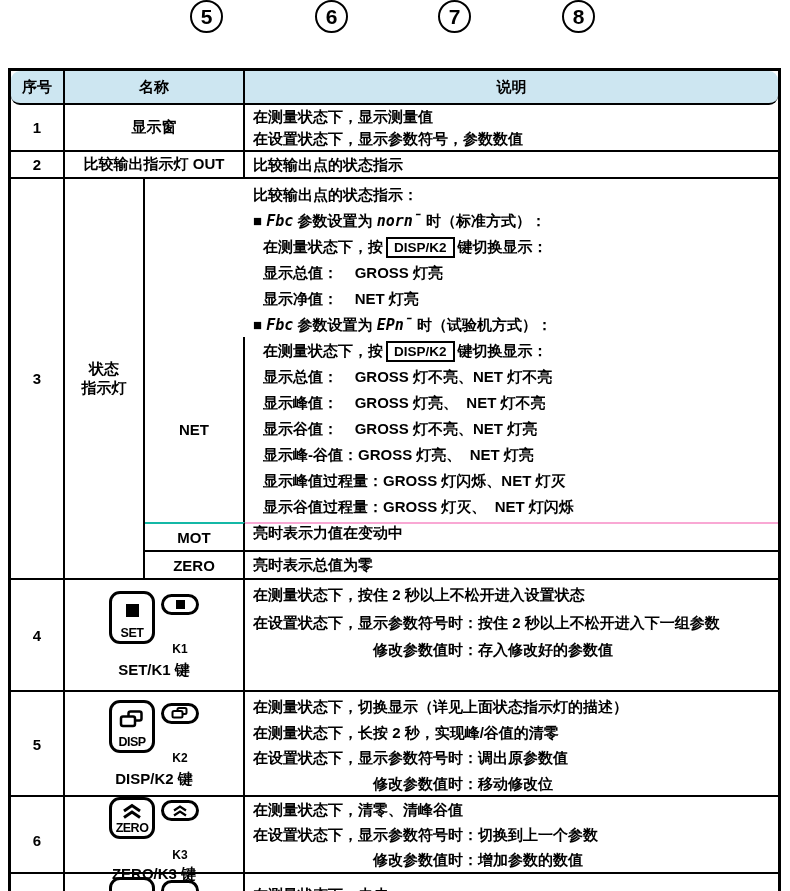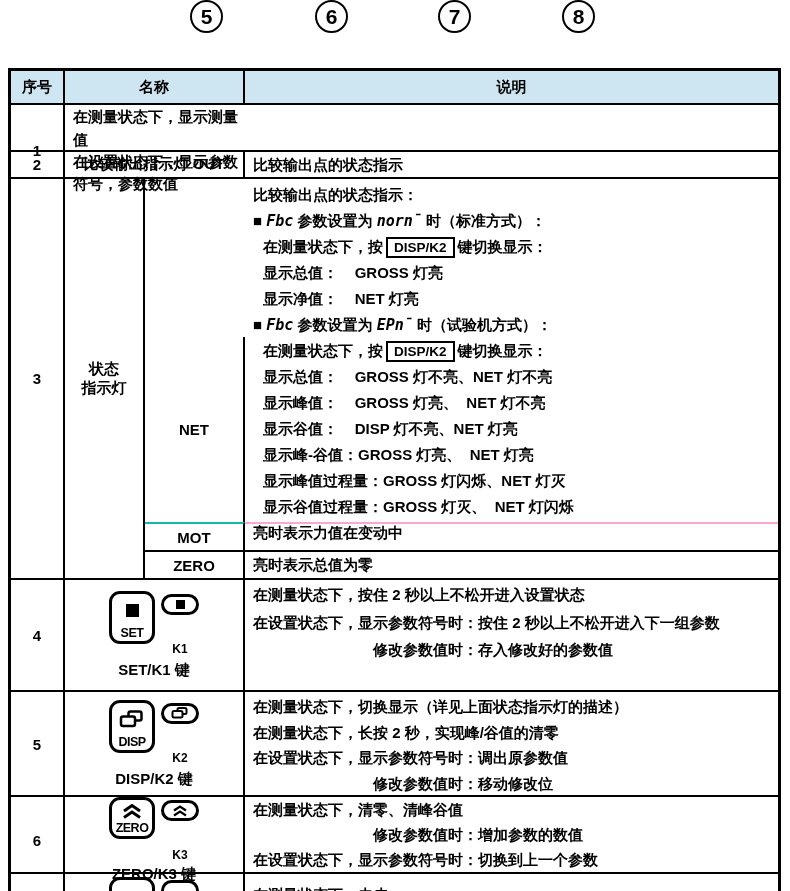--- a/index.html
+++ b/index.html
@@ -11,21 +11,21 @@
            font-weight:bold;font-size:21px;background:#fff;}
   
   .tbl{position:absolute;left:8px;top:68px;width:773px;height:823px;box-sizing:border-box;
        border:3px solid #000;border-bottom:none;overflow:hidden;background:#fff;}
   .row{display:grid;grid-template-columns:54px 180px 1fr;box-sizing:border-box;border-bottom:2px solid #000;}
   .row3{display:grid;grid-template-columns:54px 80px 100px 1fr;grid-template-rows:158px 185px 28px 28px;
         box-sizing:border-box;border-bottom:2px solid #000;}
   .cell{box-sizing:border-box;min-width:0;}
   .vline{border-right:2px solid #000;}
   .center{display:flex;align-items:center;justify-content:center;text-align:center;}
-  .hdr{height:34px;background:#cde6f1;font-weight:bold;font-size:15px;}
+  .hdr{height:34px;background:#cde6f1;font-weight:bold;font-size:15px;border-radius:9px;}
   .num{font-size:15px;font-weight:600;}
   .name{font-size:15px;font-weight:600;}
   .desc{padding:0 4px 0 8px;font-size:15px;font-weight:600;}
   .dline{white-space:pre-wrap;overflow:hidden;}
   .ind{padding-left:10px;}
   .ind2{padding-left:120px;}
   .seg{font-family:"DejaVu Sans Mono",monospace;font-weight:bold;font-style:italic;}
   .inkey{display:inline-block;border:2px solid #000;padding:0 6px;margin:0 3px;
          font-weight:bold;font-size:13.5px;line-height:17px;background:#fff;}
   
@@ -65,20 +65,21 @@
   <div class="tbl">
 
     <div class="row hdr">
       <div class="cell vline center">序号</div>
       <div class="cell vline center">名称</div>
       <div class="cell center">说明</div>
     </div>
 
     <div class="row" style="height:47px">
       <div class="cell vline center num">1</div>
+      <div class="cell vline center name">显示窗</div>
       <div class="cell desc">
         <div class="dline" style="line-height:23px">在测量状态下，显示测量值</div>
         <div class="dline" style="line-height:22px">在设置状态下，显示参数符号，参数数值</div>
       </div>
     </div>
 
     <div class="row" style="height:27px">
       <div class="cell vline center num">2</div>
       <div class="cell vline center name">比较输出指示灯 OUT</div>
       <div class="cell desc">
@@ -101,21 +102,21 @@
       <div class="cell desc" style="grid-row:1/3;grid-column:4;padding-top:3px">
         <div class="dline" style="line-height:26px">比较输出点的状态指示：</div>
         <div class="dline" style="line-height:26px"><span>■ </span><span class="seg">Fbc</span><span> 参数设置为 </span><span class="seg">norn̄</span><span> 时（标准方式）：</span></div>
         <div class="dline ind" style="line-height:26px"><span>在测量状态下，按</span><span class="inkey">DISP/K2</span><span>键切换显示：</span></div>
         <div class="dline ind" style="line-height:26px">显示总值：    GROSS 灯亮</div>
         <div class="dline ind" style="line-height:26px">显示净值：    NET 灯亮</div>
         <div class="dline" style="line-height:26px"><span>■ </span><span class="seg">Fbc</span><span> 参数设置为 </span><span class="seg">EPn̄</span><span> 时（试验机方式）：</span></div>
         <div class="dline ind" style="line-height:26px"><span>在测量状态下，按</span><span class="inkey">DISP/K2</span><span>键切换显示：</span></div>
         <div class="dline ind" style="line-height:26px">显示总值：    GROSS 灯不亮、NET 灯不亮</div>
         <div class="dline ind" style="line-height:26px">显示峰值：    GROSS 灯亮、  NET 灯不亮</div>
-        <div class="dline ind" style="line-height:26px">显示谷值：    DISP 灯不亮、NET 灯亮</div>
+        <div class="dline ind" style="line-height:26px">显示谷值：    GROSS 灯不亮、NET 灯亮</div>
         <div class="dline ind" style="line-height:26px">显示峰-谷值：GROSS 灯亮、  NET 灯亮</div>
         <div class="dline ind" style="line-height:26px">显示峰值过程量：GROSS 灯闪烁、NET 灯灭</div>
         <div class="dline ind" style="line-height:26px">显示谷值过程量：GROSS 灯灭、  NET 灯闪烁</div>
       </div>
       <div class="cell desc" style="grid-row:3/4;grid-column:4;border-top:2px solid #f9a8d4;display:flex;align-items:flex-start">
         <div class="dline">亮时表示力值在变动中</div>
       </div>
       <div class="cell desc" style="grid-row:4/5;grid-column:4;border-top:2px solid #000;display:flex;align-items:center">
         <div class="dline">亮时表示总值为零</div>
       </div>
@@ -200,22 +201,22 @@
                 <path d="M3 10.5 L9 6.5 L15 10.5" fill="none" stroke="#000" stroke-width="2.2"></path>
               </svg>
             </div>
             <div class="klabel">K3</div>
           </div>
         </div>
         <div class="caption">ZERO/K3 键</div>
       </div>
       <div class="cell desc">
         <div class="dline" style="line-height:25px">在测量状态下，清零、清峰谷值</div>
+        <div class="dline" style="line-height:25px">在设置状态下，显示参数符号时：切换到上一个参数</div>
         <div class="dline ind2" style="line-height:25px">修改参数值时：增加参数的数值</div>
-        <div class="dline" style="line-height:25px">在设置状态下，显示参数符号时：切换到上一个参数</div>
       </div>
     </div>
 
     <div class="row" style="height:60px;border-bottom:none">
       <div class="cell vline"></div>
       <div class="cell vline" style="display:flex;justify-content:center;padding-top:3px">
         <div class="keygroup">
           <div class="key-btn">
             <div class="glyph">
               <svg width="24" height="16" viewBox="0 0 24 16">

